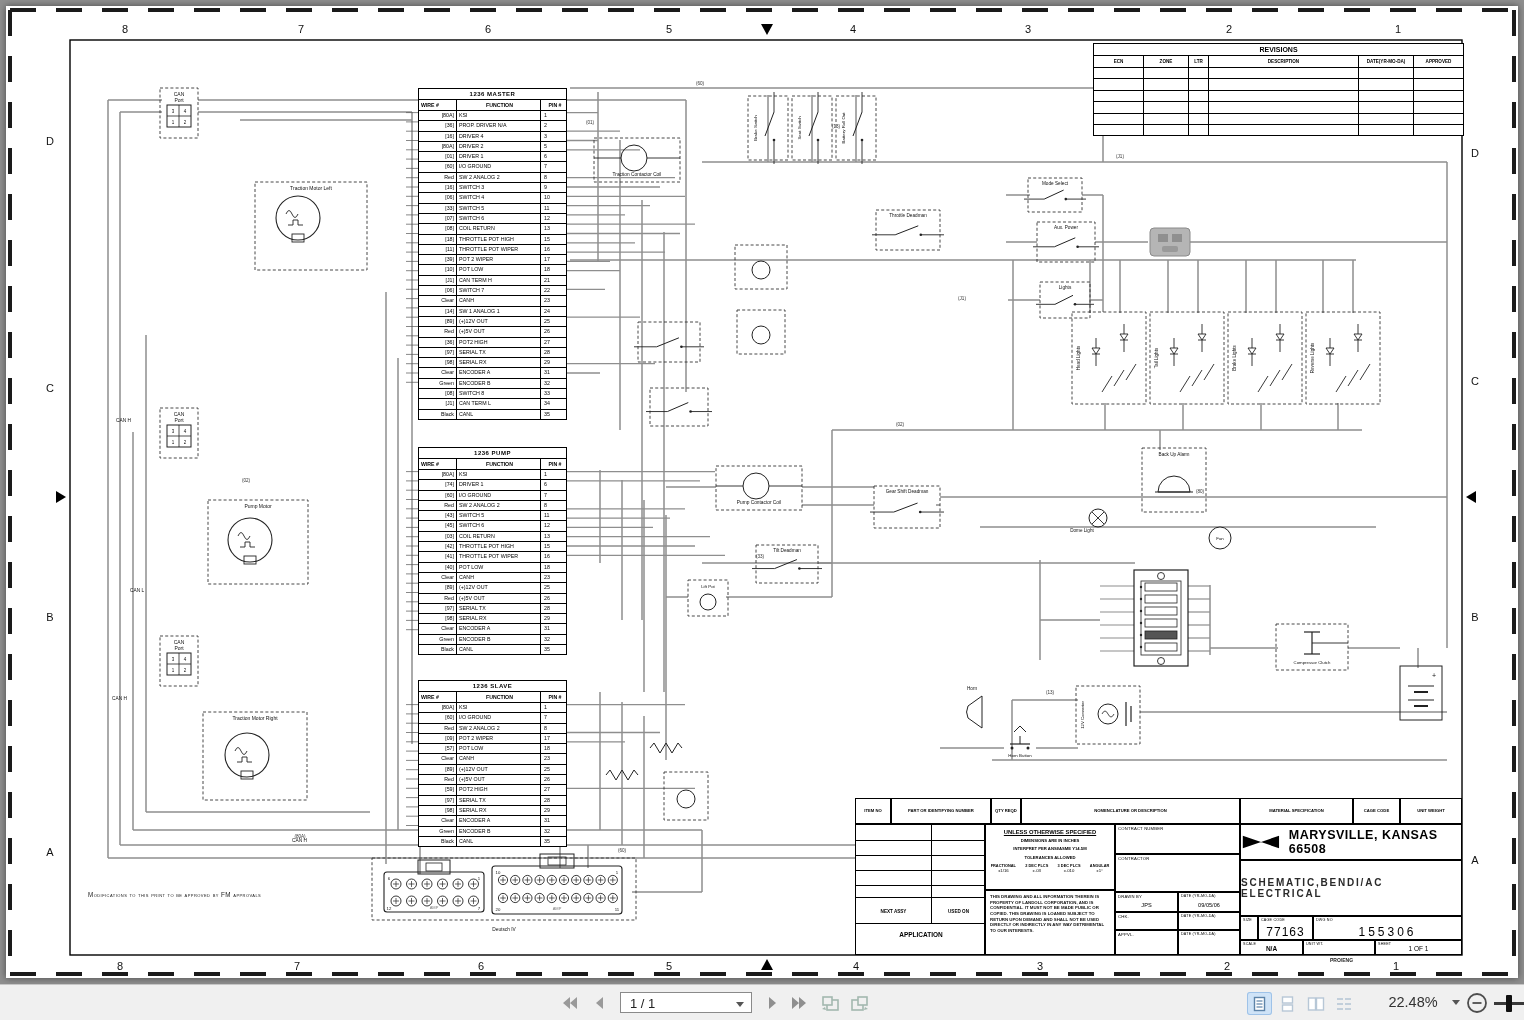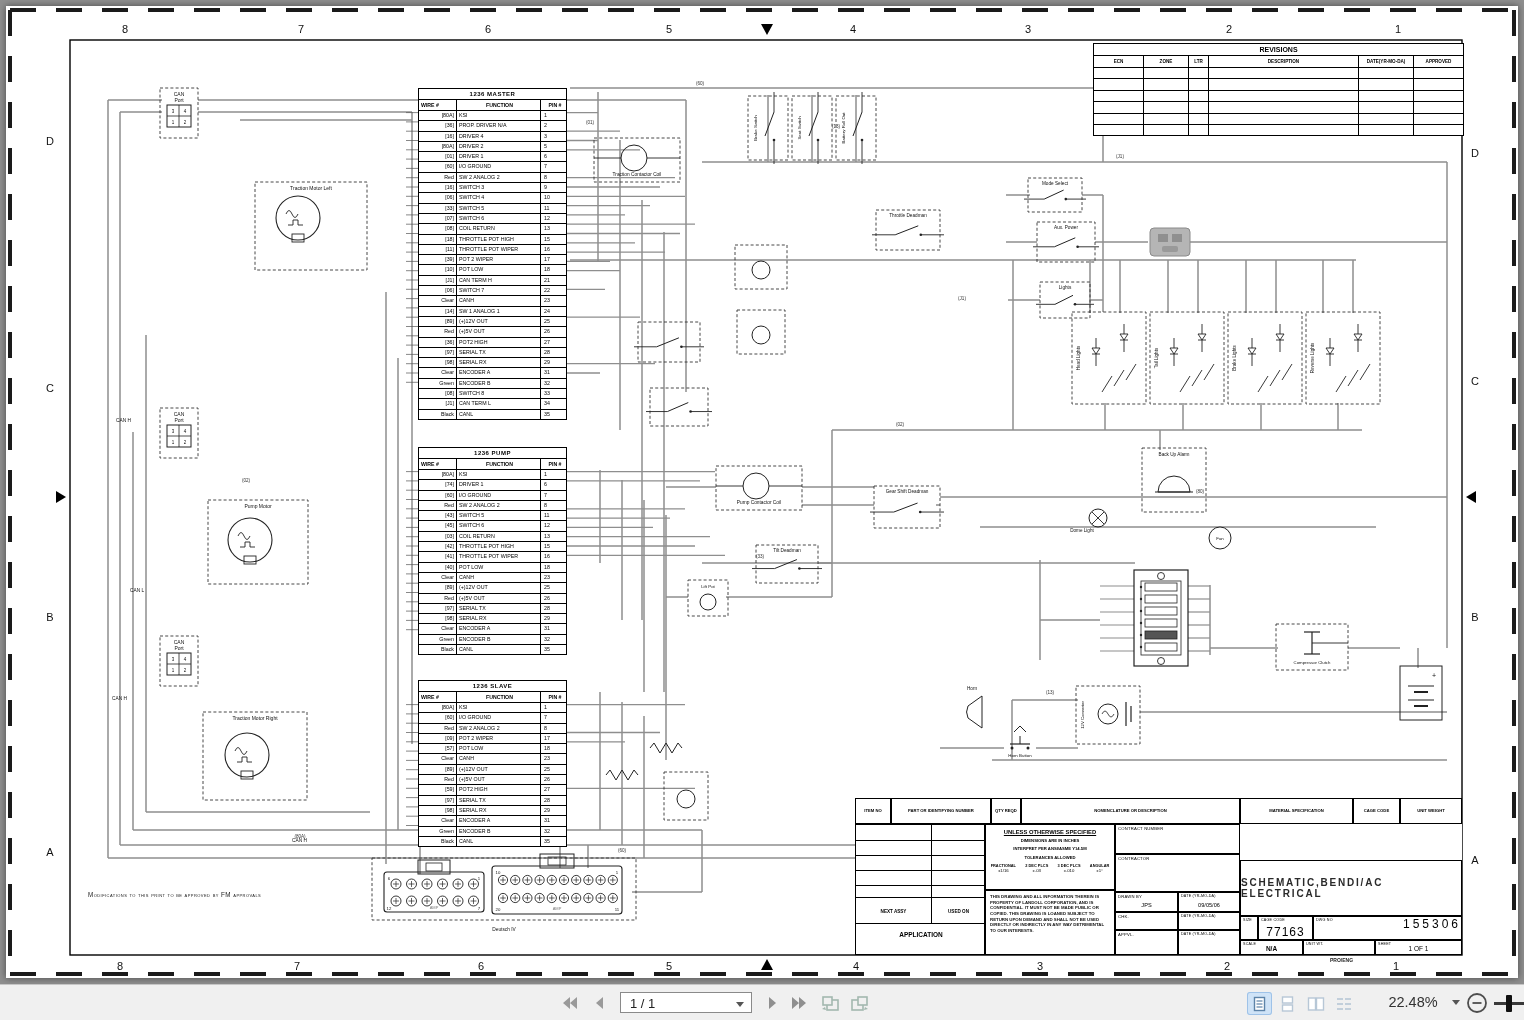--- a/index.html
+++ b/index.html
@@ -1235,33 +1235,39 @@
         <div class="tbc" style="left:323px;top:114px;width:62px;height:18px;">
           <span class="tbl" style="font-size:3.7px;">DATE (YR-MO-DA)</span>
         </div>
         <div class="tbc" style="left:260px;top:132px;width:63px;height:25px;">
           <span class="tbl">APPVL.</span>
         </div>
         <div class="tbc" style="left:323px;top:132px;width:62px;height:25px;">
           <span class="tbl" style="font-size:3.7px;">DATE (YR-MO-DA)</span>
         </div>
 
+        <div class="tbc" style="left:385px;top:26px;width:222px;height:36px;display:flex;align-items:center;justify-content:center;gap:8px;">
+          <svg width="44" height="18" viewBox="0 0 44 18">
+              <path d="M2,2 L42,16 L42,2 L2,16 Z" fill="#000"></path>
+            </svg>
+          <span class="city">MARYSVILLE, KANSAS  66508</span>
+        </div>
         <div class="tbc" style="left:385px;top:62px;width:222px;height:56px;display:flex;align-items:center;justify-content:center;">
           <span class="dtitle">SCHEMATIC,BENDI/AC ELECTRICAL</span>
         </div>
         <div class="tbc" style="left:385px;top:118px;width:18px;height:24px;">
           <span class="tbl" style="font-size:3.7px;">SIZE</span>
         </div>
         <div class="tbc" style="left:403px;top:118px;width:55px;height:24px;">
           <span class="tbl" style="font-size:3.7px;">CAGE CODE</span>
           <div class="tbv bigv" style="top:8px;">77163</div>
         </div>
         <div class="tbc" style="left:458px;top:118px;width:149px;height:24px;">
           <span class="tbl" style="font-size:3.7px;">DWG NO</span>
-          <div class="tbv bigv" style="top:0;letter-spacing:3px;text-align:right;">155306</div>
+          <div class="tbv bigv" style="top:8px;letter-spacing:3px;">155306</div>
         </div>
         <div class="tbc" style="left:385px;top:142px;width:63px;height:15px;">
           <span class="tbl" style="font-size:3.7px;">SCALE</span>
           <div class="tbv" style="top:4px;font-size:6.5px;font-weight:bold;">N/A</div>
         </div>
         <div class="tbc" style="left:448px;top:142px;width:72px;height:15px;">
           <span class="tbl" style="font-size:3.7px;">UNIT WT.</span>
         </div>
         <div class="tbc" style="left:520px;top:142px;width:87px;height:15px;">
           <span class="tbl" style="font-size:3.7px;">SHEET</span>

